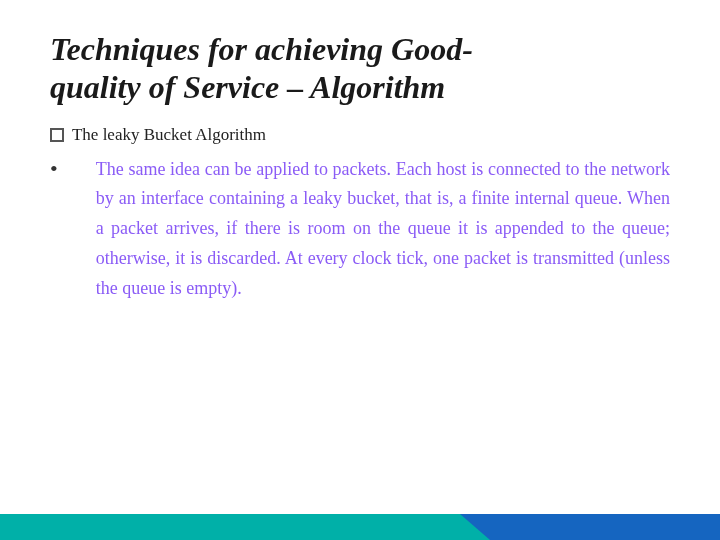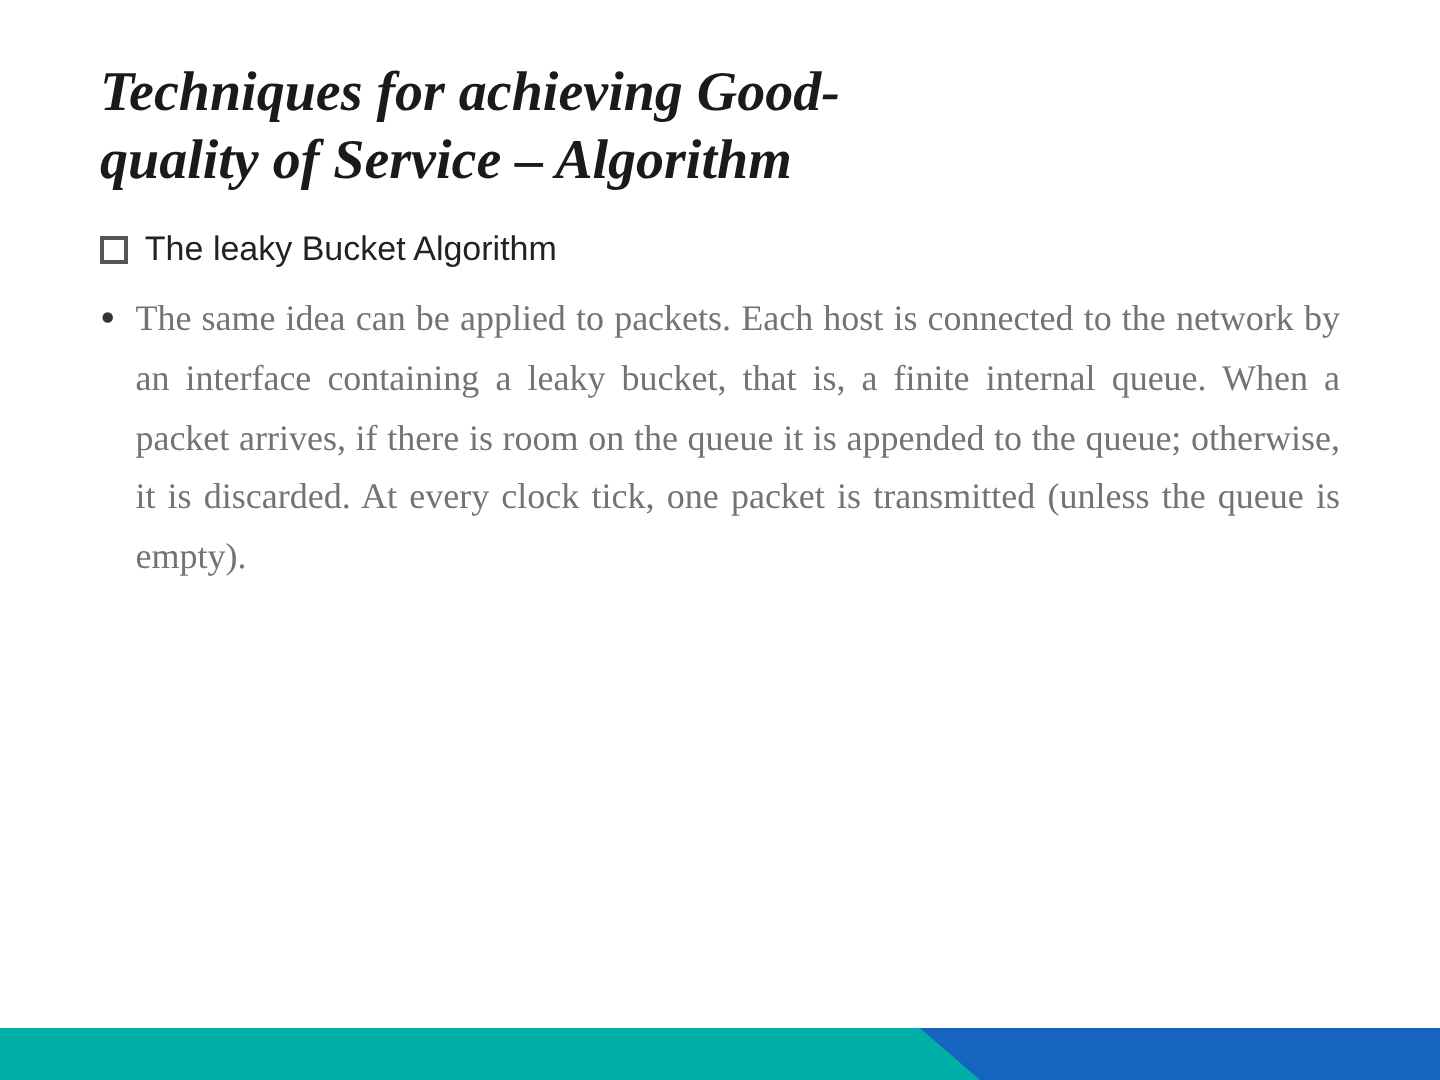--- a/index.html
+++ b/index.html
@@ -23,33 +23,33 @@
       background: #ffffff;
       position: relative;
       padding: 30px 50px 60px 50px;
     }
 
     .title-section {
       margin-bottom: 18px;
     }
 
     .slide-title {
-      font-size: 28px;
+      font-size: 32px;
       font-weight: bold;
       color: #1a1a1a;
       line-height: 1.2;
       font-family: 'Georgia', serif;
       font-style: italic;
     }
 
     .section-heading {
       font-size: 17px;
       color: #222;
       margin-bottom: 10px;
-      font-family: Liberation Sans, sans-serif;
+      font-family: Liberation Serif, serif;
     }
 
     .checkbox-icon {
       display: inline-block;
       width: 14px;
       height: 14px;
       border: 2px solid #555;
       vertical-align: middle;
       margin-right: 4px;
       position: relative;
@@ -66,24 +66,25 @@
       font-size: 22px;
       color: #333;
       margin-right: 10px;
       margin-top: -3px;
       flex-shrink: 0;
       line-height: 1.5;
     }
 
     .bullet-text {
       font-size: 18px;
-      color: #737373;
+      color: #8b5cf6;
       line-height: 1.65;
       text-align: justify;
       font-family: 'Georgia', serif;
+      margin-left: 28px;
     }
 
     .bottom-bar {
       position: absolute;
       bottom: 0;
       left: 0;
       width: 720px;
       height: 26px;
       overflow: hidden;
     }

